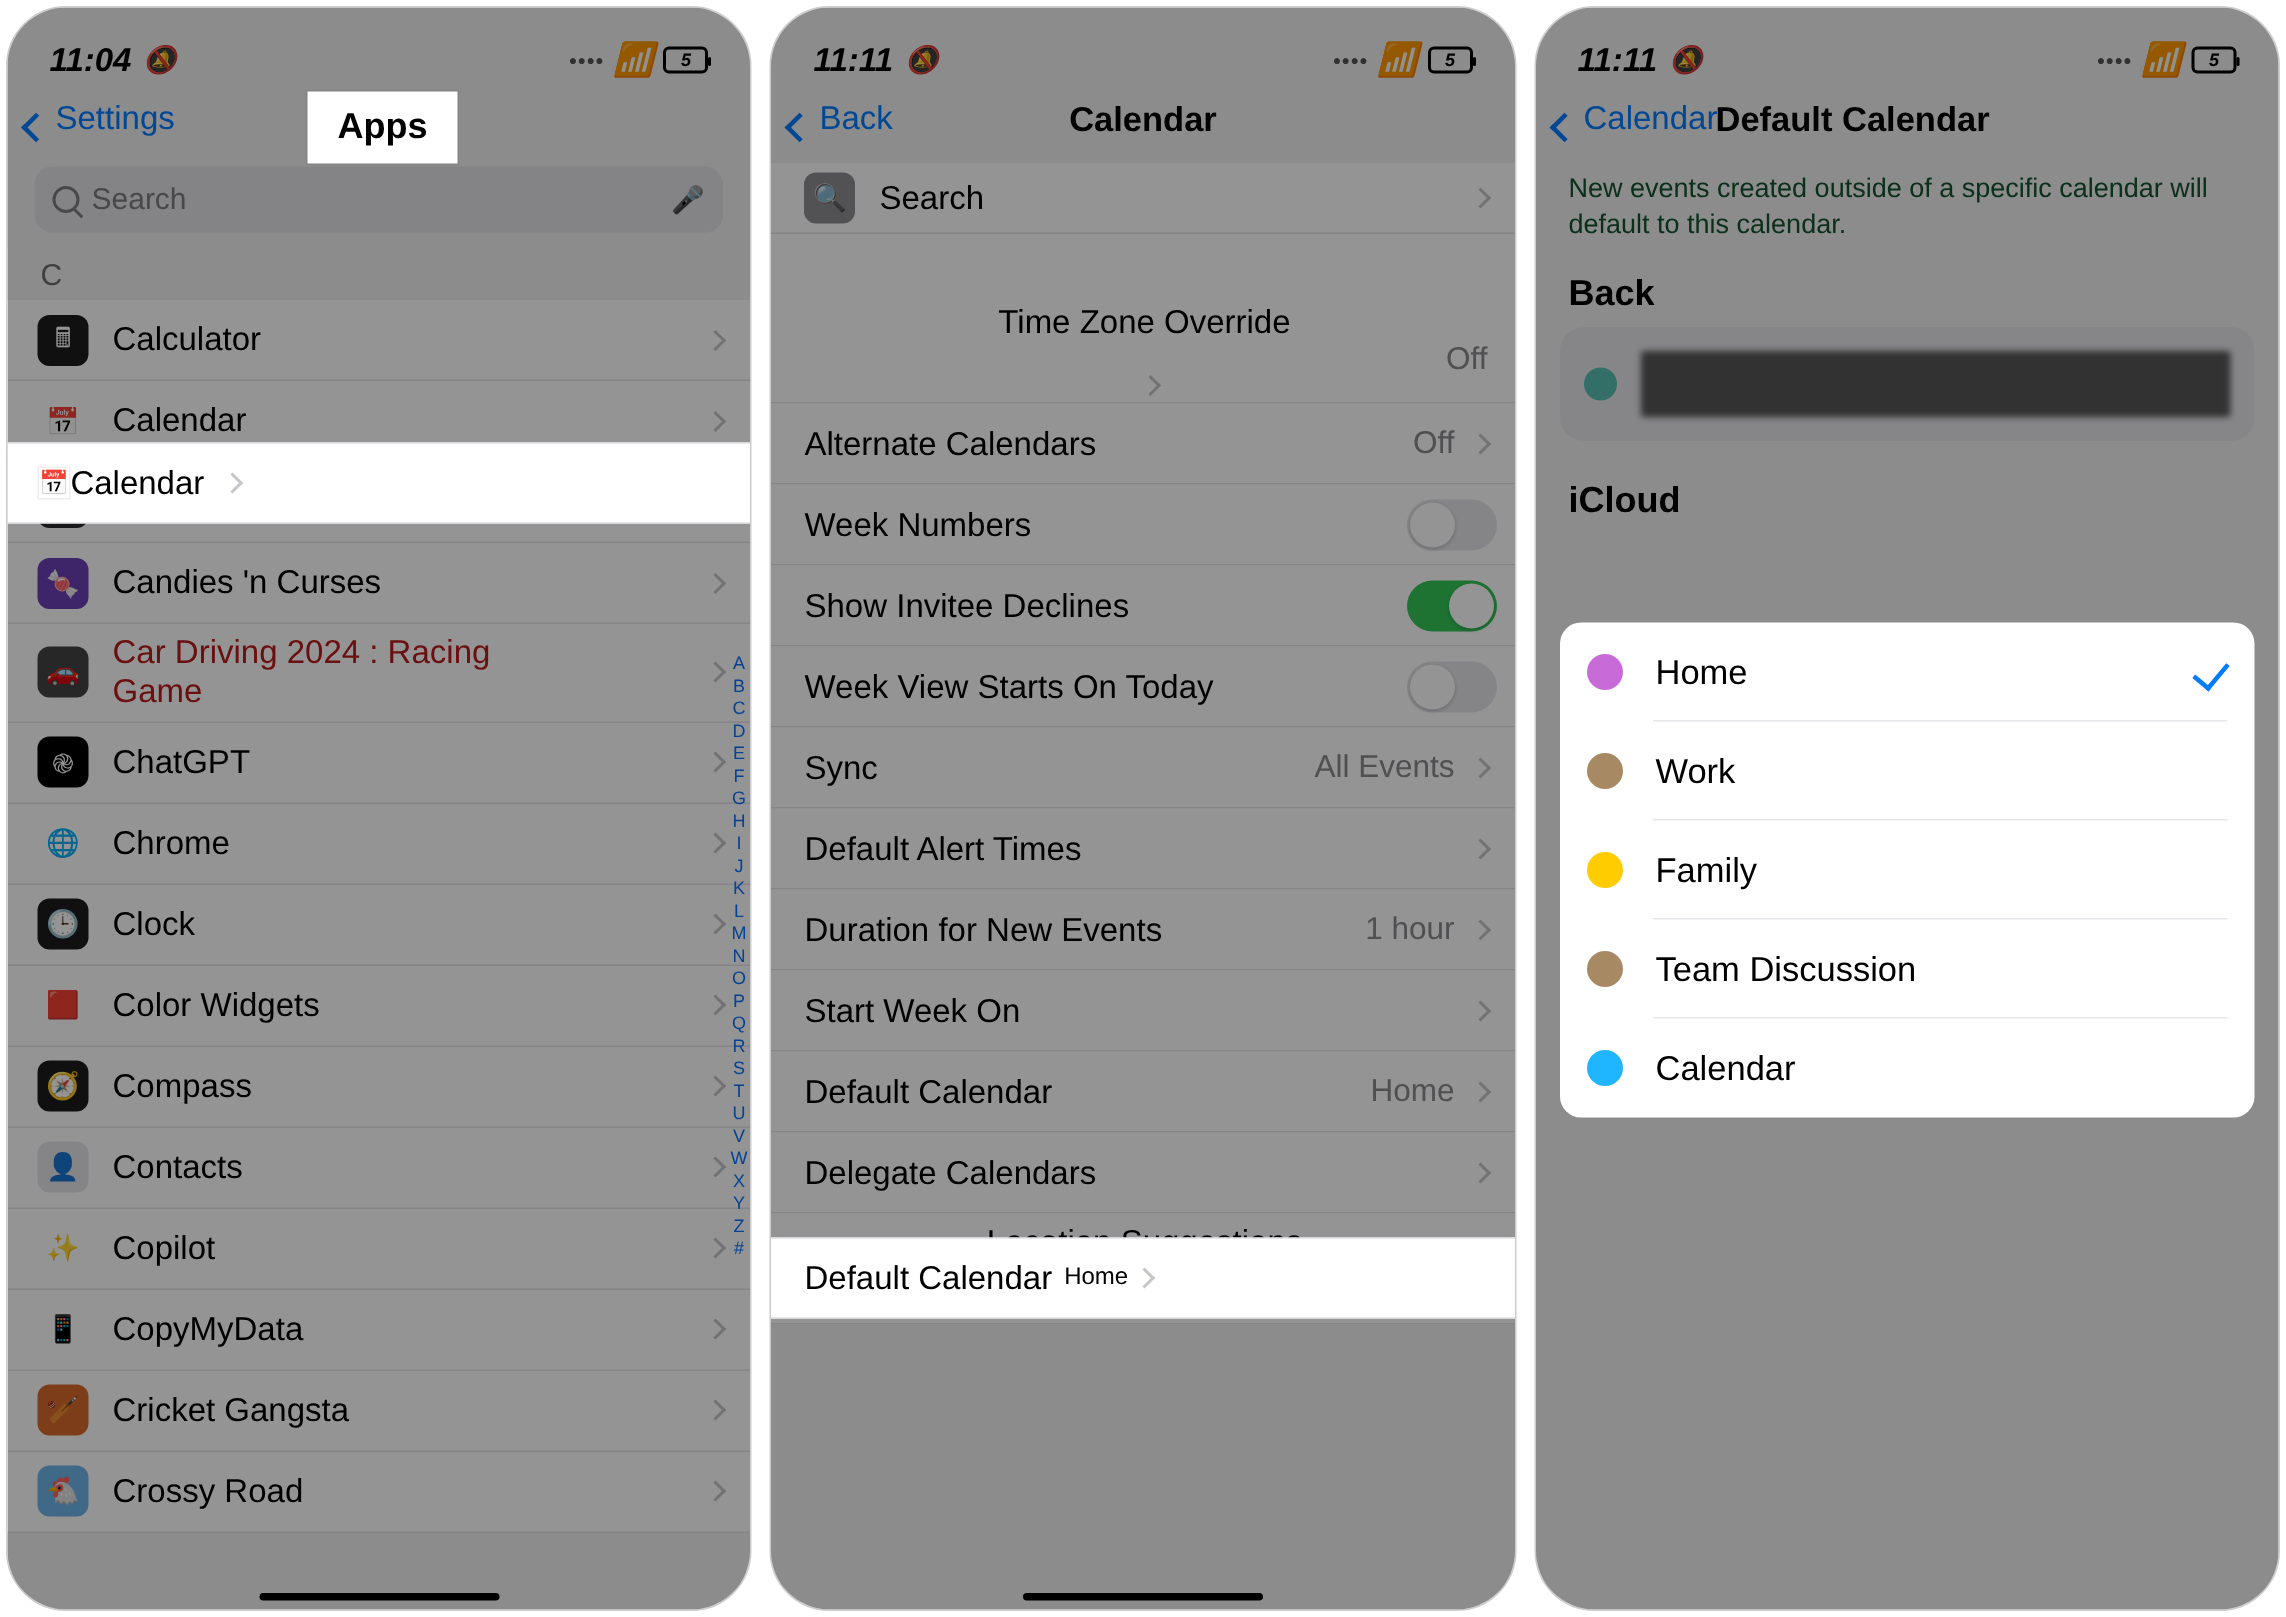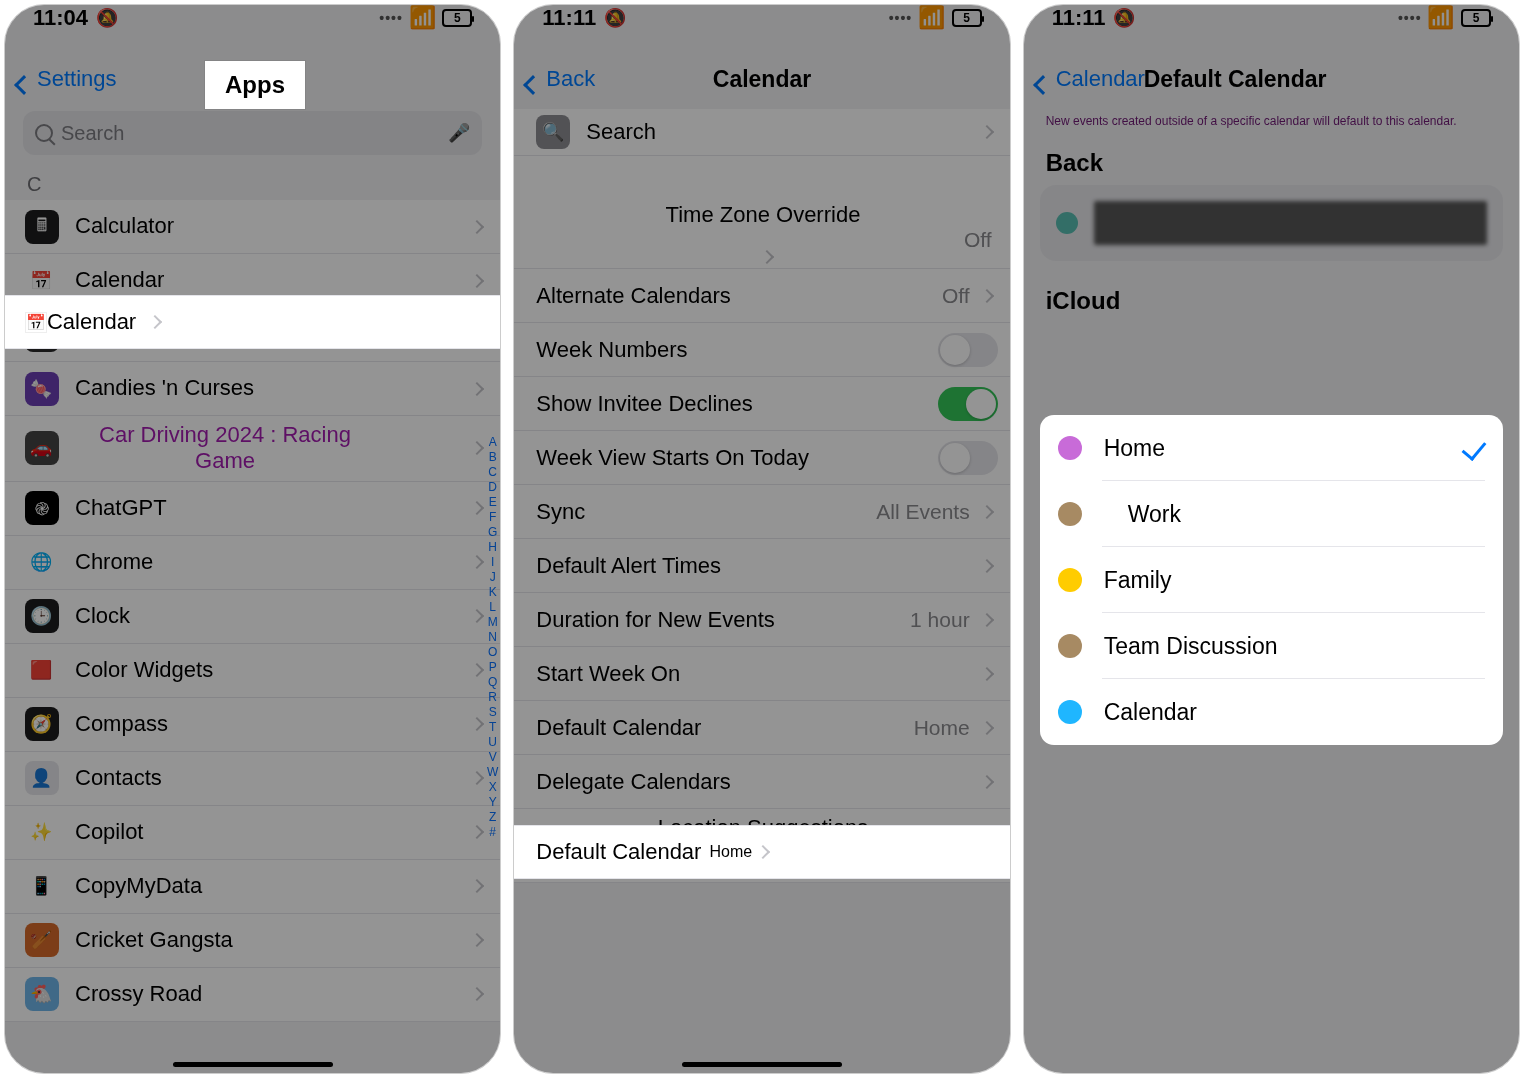--- a/index.html
+++ b/index.html
@@ -25,24 +25,25 @@
     position: absolute;
     inset: 0;
     background: rgba(0,0,0,0.42);
     z-index: 50;
     pointer-events: none;
   }
   .status-bar {
     height: 48px;
     display: flex;
     justify-content: space-between;
-    align-items: flex-start;
+    align-items: flex-end;
     padding: 0 28px;
     font-weight: 600;
     font-size: 22px;
+    font-style: italic;
   }
   .status-left { display:flex; align-items:center; gap:8px; }
   .status-right { display:flex; align-items:center; gap:6px; }
   .bell-muted { font-size:18px; }
   .dots { font-size:14px; letter-spacing:1px; color:#555; }
   .wifi-icon, .battery-box { display:inline-block; }
   .battery-box {
     width:30px; height:18px; border:2px solid #000; border-radius:4px;
     display:flex; align-items:center; justify-content:center;
     font-size:12px; font-weight:700;
@@ -116,21 +117,21 @@
   }
   .row .app-icon {
     width:34px; height:34px;
     border-radius:8px;
     margin-right:16px;
     display:flex; align-items:center; justify-content:center;
     font-size:18px; color:#fff;
     flex-shrink:0;
   }
   .row-label { font-size:22px; color:#000; line-height:1.2; flex:0 1 auto; padding-right:8px;}
-  .row-multiline { font-size:22px; color:#a21caf; line-height:1.2; max-width: 300px; text-align: center;}
+  .row-multiline { font-size:22px; color:#b91c1c; line-height:1.2; max-width: 300px;}
   .row .value { margin-left:auto; color:#8a8a8e; font-size:21px; margin-right:6px;}
   .chev-right {
     width:10px; height:10px;
     border-top:2px solid #c5c5ca;
     border-right:2px solid #c5c5ca;
     transform: rotate(45deg);
     margin-left:6px; margin-right:6px;
     flex-shrink:0;
   }
   .row .chev-spacer { margin-left:auto; }
@@ -162,21 +163,21 @@
     display:flex; flex-direction:column;
     font-size:12px; color:#0a73ff; gap:1px;
     text-align:center;
   }
   .home-indicator {
     position:absolute; bottom:6px; left:50%;
     transform:translateX(-50%);
     width:160px; height:5px; border-radius:3px; background:#000;
   }
   .help-text {
-    font-size:12px; color:#701a75;
+    font-size:18px; color:#14532d;
     padding: 8px 22px 14px 22px;
     line-height:1.35;
   }
   .section-label {
     font-size:24px; font-weight:700;
     padding: 6px 22px 8px 22px;
     color:#000;
   }
   .gmail-card {
     margin: 0 16px 20px 16px;
@@ -541,21 +542,21 @@
 
   <div class="section-label">iCloud</div>
 
   <div class="icloud-panel" id="icloud-panel">
       <div class="cal-row" style="position: relative;">
     <span class="cal-dot" style="background:#c86bd8;"></span>
     <span class="cal-label">Home</span>
     <span class="check"></span>
     <span class="sep" style="bottom:0;"></span>
       </div>
-      <div class="cal-row" style="position: relative; gap: 24px;">
+      <div class="cal-row" style="position: relative;">
     <span class="cal-dot" style="background:#a78a63;"></span>
     <span class="cal-label">Work</span>
 
     <span class="sep" style="bottom:0;"></span>
       </div>
       <div class="cal-row" style="position: relative;">
     <span class="cal-dot" style="background:#ffcc00;"></span>
     <span class="cal-label">Family</span>
 
     <span class="sep" style="bottom:0;"></span>

